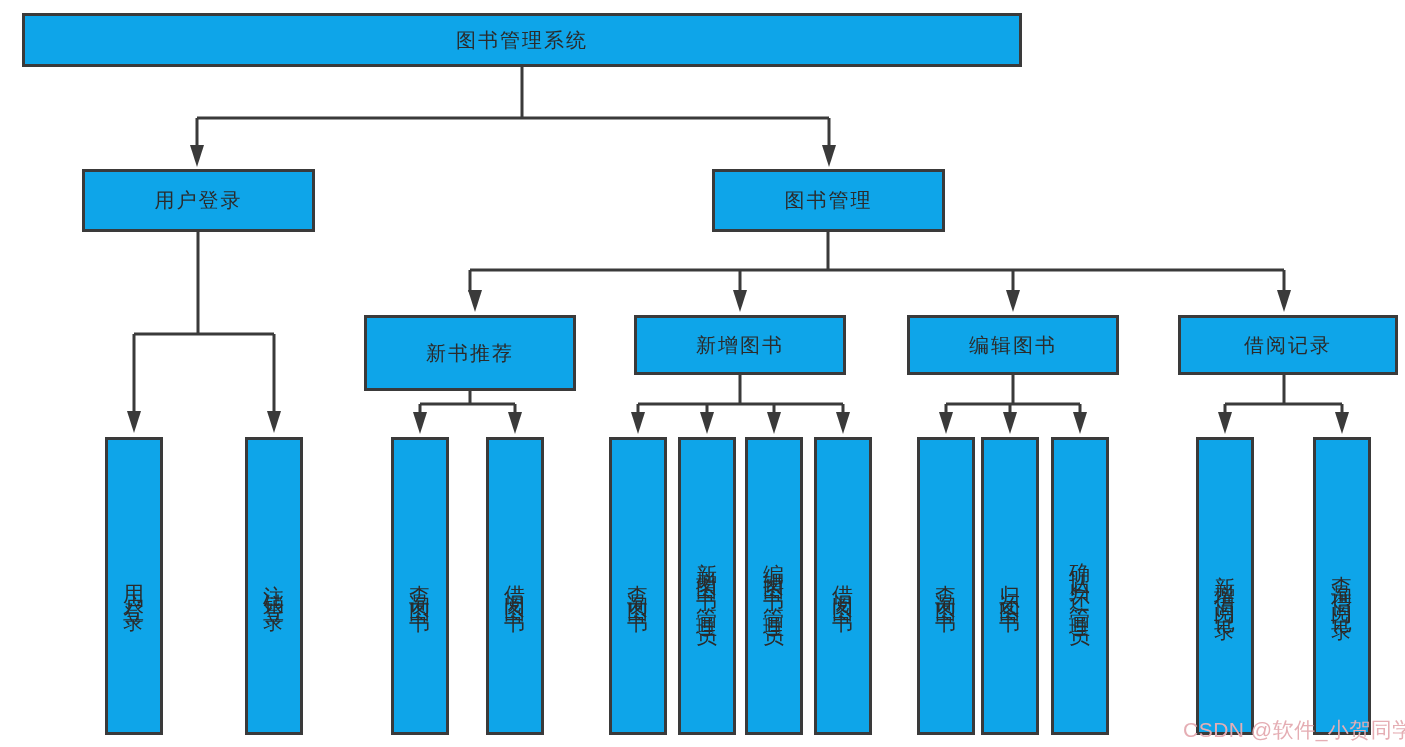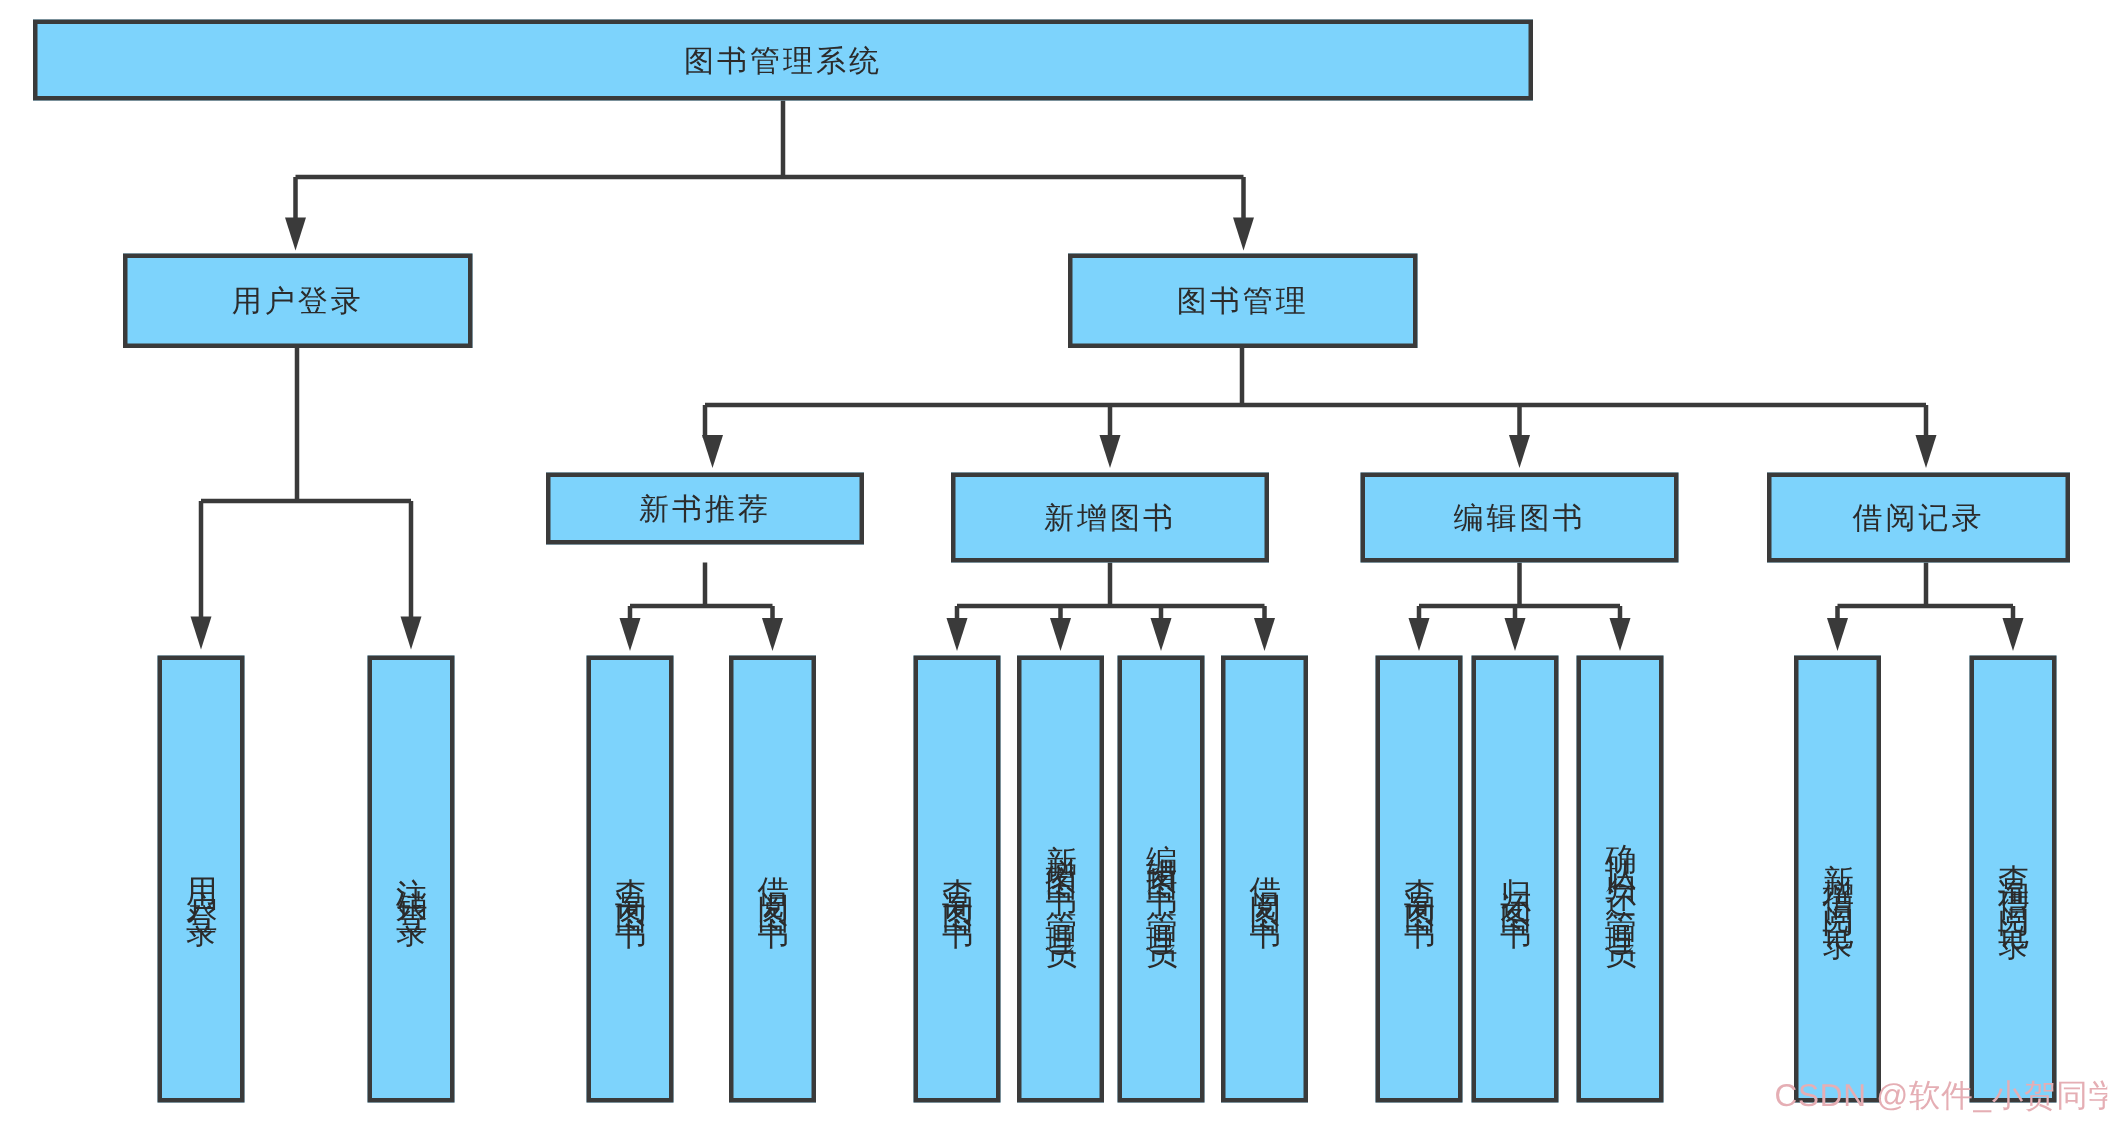--- a/index.html
+++ b/index.html
@@ -11,21 +11,21 @@
     overflow:hidden;
   }
   .connectors{
     position:absolute;left:0;top:0;width:1405px;height:747px;
     pointer-events:none;
   }
   .box{
     position:absolute;
     box-sizing:border-box;
     border:3px solid #3a3a3a;
-    background:#7dd3fc;
+    background:#0ea5e9;
     display:flex;align-items:center;justify-content:center;
     color:#2b2b2b;
   }
   .hbox{font-size:20px;letter-spacing:2px;white-space:nowrap;}
   .vbox .vtext{
     writing-mode:vertical-rl;
     text-orientation:mixed;
     font-size:21px;
     line-height:1;
     letter-spacing:9px;
@@ -82,30 +82,30 @@
     <span>图书管理系统</span>
   </div>
 
   <div class="box hbox" style="left:82px;top:169px;width:233px;height:63px">
     <span>用户登录</span>
   </div>
   <div class="box hbox" style="left:712px;top:169px;width:233px;height:63px">
     <span>图书管理</span>
   </div>
 
-  <div class="box hbox" style="left:364px;top:315px;width:212px;height:48px">
+  <div class="box hbox" style="left:364px;top:315px;width:212px;height:76px">
     <span>新书推荐</span>
   </div>
   <div class="box hbox" style="left:634px;top:315px;width:212px;height:60px">
     <span>新增图书</span>
   </div>
   <div class="box hbox" style="left:907px;top:315px;width:212px;height:60px">
     <span>编辑图书</span>
   </div>
-  <div class="box hbox" style="left:1178px;top:315px;width:202px;height:60px">
+  <div class="box hbox" style="left:1178px;top:315px;width:220px;height:60px">
     <span>借阅记录</span>
   </div>
 
   <div class="box vbox" style="left:105px;top:437px;width:58px;height:298px">
     <span class="vtext">用户登录</span>
   </div>
   <div class="box vbox" style="left:245px;top:437px;width:58px;height:298px">
     <span class="vtext">注销登录</span>
   </div>
 

